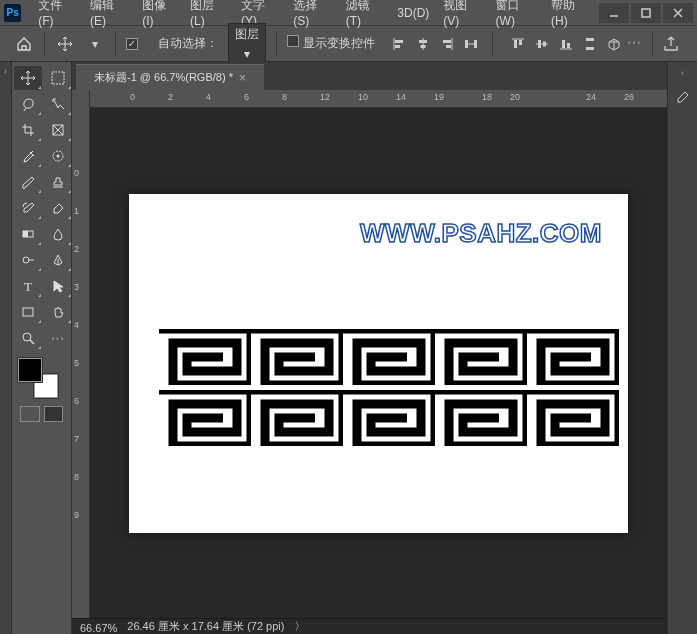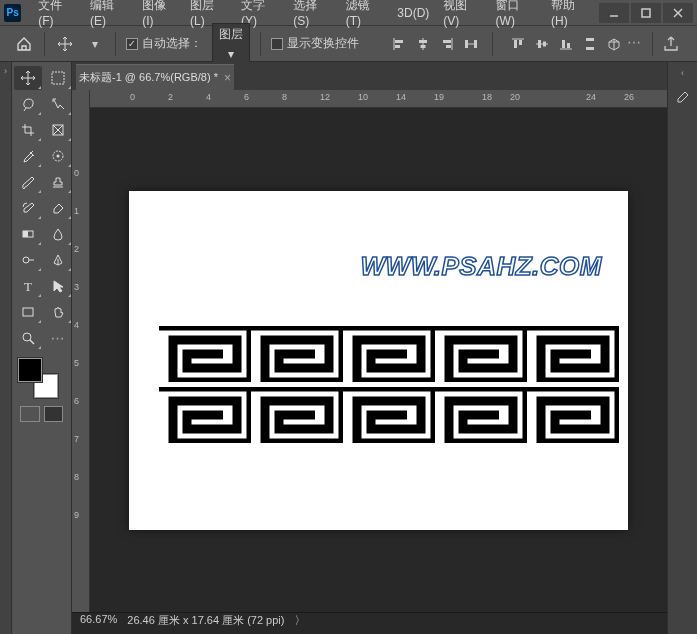--- a/index.html
+++ b/index.html
@@ -23,37 +23,37 @@
 .tool.active { background: #3a3a3a; }
 .tool-mark { position:absolute; bottom:1px; right:1px; width:0; height:0; border-left:3px solid transparent; border-bottom:3px solid #aaa; }
 .color-swatches { margin: 8px 4px; position: relative; width: 40px; height: 40px; }
 .swatch-fg { position: absolute; width: 24px; height: 24px; background: #000; border: 1px solid #999; outline: 1px solid #333; top: 0; left: 0; z-index: 2; }
 .swatch-bg { position: absolute; width: 24px; height: 24px; background: #fff; border: 1px solid #999; outline: 1px solid #333; bottom: 0; right: 0; }
 .mask-buttons { display:flex; gap:4px; margin:4px 6px; }
 .mask-btn { width:20px; height:16px; border:1px solid #888; background:#535353; }
 .mask-btn.dark { background:#333; }
 .doc-area { flex: 1; display: flex; flex-direction: column; background: #282828; }
 .doc-tabs { height: 28px; background: #3a3a3a; display: flex; align-items: flex-end; padding-left: 4px; }
-.doc-tab { background: #535353; padding: 5px 3px; font-size: 11px; color: #ddd; display: flex; align-items: center; gap: 6px; border-top: 1px solid #666; }
+.doc-tab { background: #535353; padding: 5px 18px; font-size: 11px; color: #ddd; display: flex; align-items: center; gap: 6px; border-top: 1px solid #666; }
 .tab-close { color: #aaa; font-size: 12px; }
 .ruler-h { height: 18px; background: #535353; border-bottom: 1px solid #333; position: relative; font-size: 9px; color: #bbb; display:flex; }
 .ruler-corner { width:18px; height:18px; background:#535353; border-right:1px solid #333;}
 .ruler-ticks { flex:1; position:relative; overflow:hidden; }
 .ruler-ticks span { position:absolute; top:2px; }
 .canvas-wrap { flex: 1; display: flex; }
 .ruler-v { width: 18px; background: #535353; border-right: 1px solid #333; position:relative; font-size:9px; color:#bbb; }
 .ruler-v span { position:absolute; left:2px; }
 .viewport { flex: 1; background: #282828; display: flex; align-items: center; justify-content: center; position: relative; overflow:hidden; }
 .canvas { width: 499px; height: 339px; background: #fff; box-shadow: 0 0 10px rgba(0,0,0,0.5); position: relative; }
-.watermark { position: absolute; top: 24px; right: 26px; font-family: Arial, sans-serif; font-size: 26px; font-weight: bold; font-style: italic; color: #fff; -webkit-text-stroke: 1.5px #1f4f9c; letter-spacing: 0.5px; margin-top: 36px; }
+.watermark { position: absolute; top: 24px; right: 26px; font-family: Arial, sans-serif; font-size: 26px; font-weight: bold; color: #fff; -webkit-text-stroke: 1.5px #1f4f9c; letter-spacing: 0.5px; }
 .pattern-row { position:absolute; left:30px; display:flex; gap:0; }
 .p1 { top: 135px; }
 .p2 { top: 196px; }
 .meander { width: 92px; height: 56px; }
-.statusbar { height: 22px; background: #282828; border-top: 1px solid #1a1a1a; display: flex; align-items: flex-start; padding: 0 8px; font-size: 11px; color: #ccc; gap: 10px; }
+.statusbar { height: 16px; background: #282828; border-top: 1px solid #1a1a1a; display: flex; align-items: flex-end; padding: 0 8px; font-size: 11px; color: #ccc; gap: 10px; }
 .right-gutter { width: 30px; background: #424242; border-left: 1px solid #2e2e2e; display:flex; flex-direction:column; align-items:center; padding-top:6px; gap:8px; }
 .right-icon { width:22px; height:22px; display:flex; align-items:center; justify-content:center; color:#ccc; }
 svg { display: block; }
 .align-group { display:flex; gap:2px; margin-left:4px; }
 .align-btn { width:22px; height:20px; display:flex; align-items:center; justify-content:center; }
 .dots { color:#aaa; font-size:14px; letter-spacing:1px; }
 </style>
 </head>
 <body>
 
@@ -97,30 +97,30 @@
       </svg>
     </div>
   <div class="opt-sep"></div>
   <div class="opt-icon">
       <svg width="16" height="16" viewBox="0 0 16 16">
         <path d="M8 1 L8 15 M1 8 L15 8 M8 1 L6 3 M8 1 L10 3 M8 15 L6 13 M8 15 L10 13 M1 8 L3 6 M1 8 L3 10 M15 8 L13 6 M15 8 L13 10" stroke="#ddd" fill="none"></path>
       </svg>
     </div>
   <span class="opt-icon">▾</span>
   <div class="opt-sep"></div>
-  <label style="display:flex;align-items:center;">
+  <label style="display:flex;align-items:center;gap:16px;">
     <span class="checkbox checked"></span>
     <span>自动选择：</span>
   </label>
   <div class="dropdown">
     <span>图层</span>
     <span>▾</span>
   </div>
   <div class="opt-sep"></div>
-  <label style="display:flex;align-items:center;">
+  <label style="display:flex;align-items:flex-start;">
     <span class="checkbox"></span>
     <span>显示变换控件</span>
   </label>
   <div class="align-group" style="margin-left:auto;">
     <div class="align-btn">
         <svg width="14" height="14">
           <line x1="2" y1="1" x2="2" y2="13" stroke="#ccc"></line>
           <rect x="3" y="3" width="8" height="3" fill="#ccc"></rect>
           <rect x="3" y="8" width="5" height="3" fill="#ccc"></rect>
         </svg>

